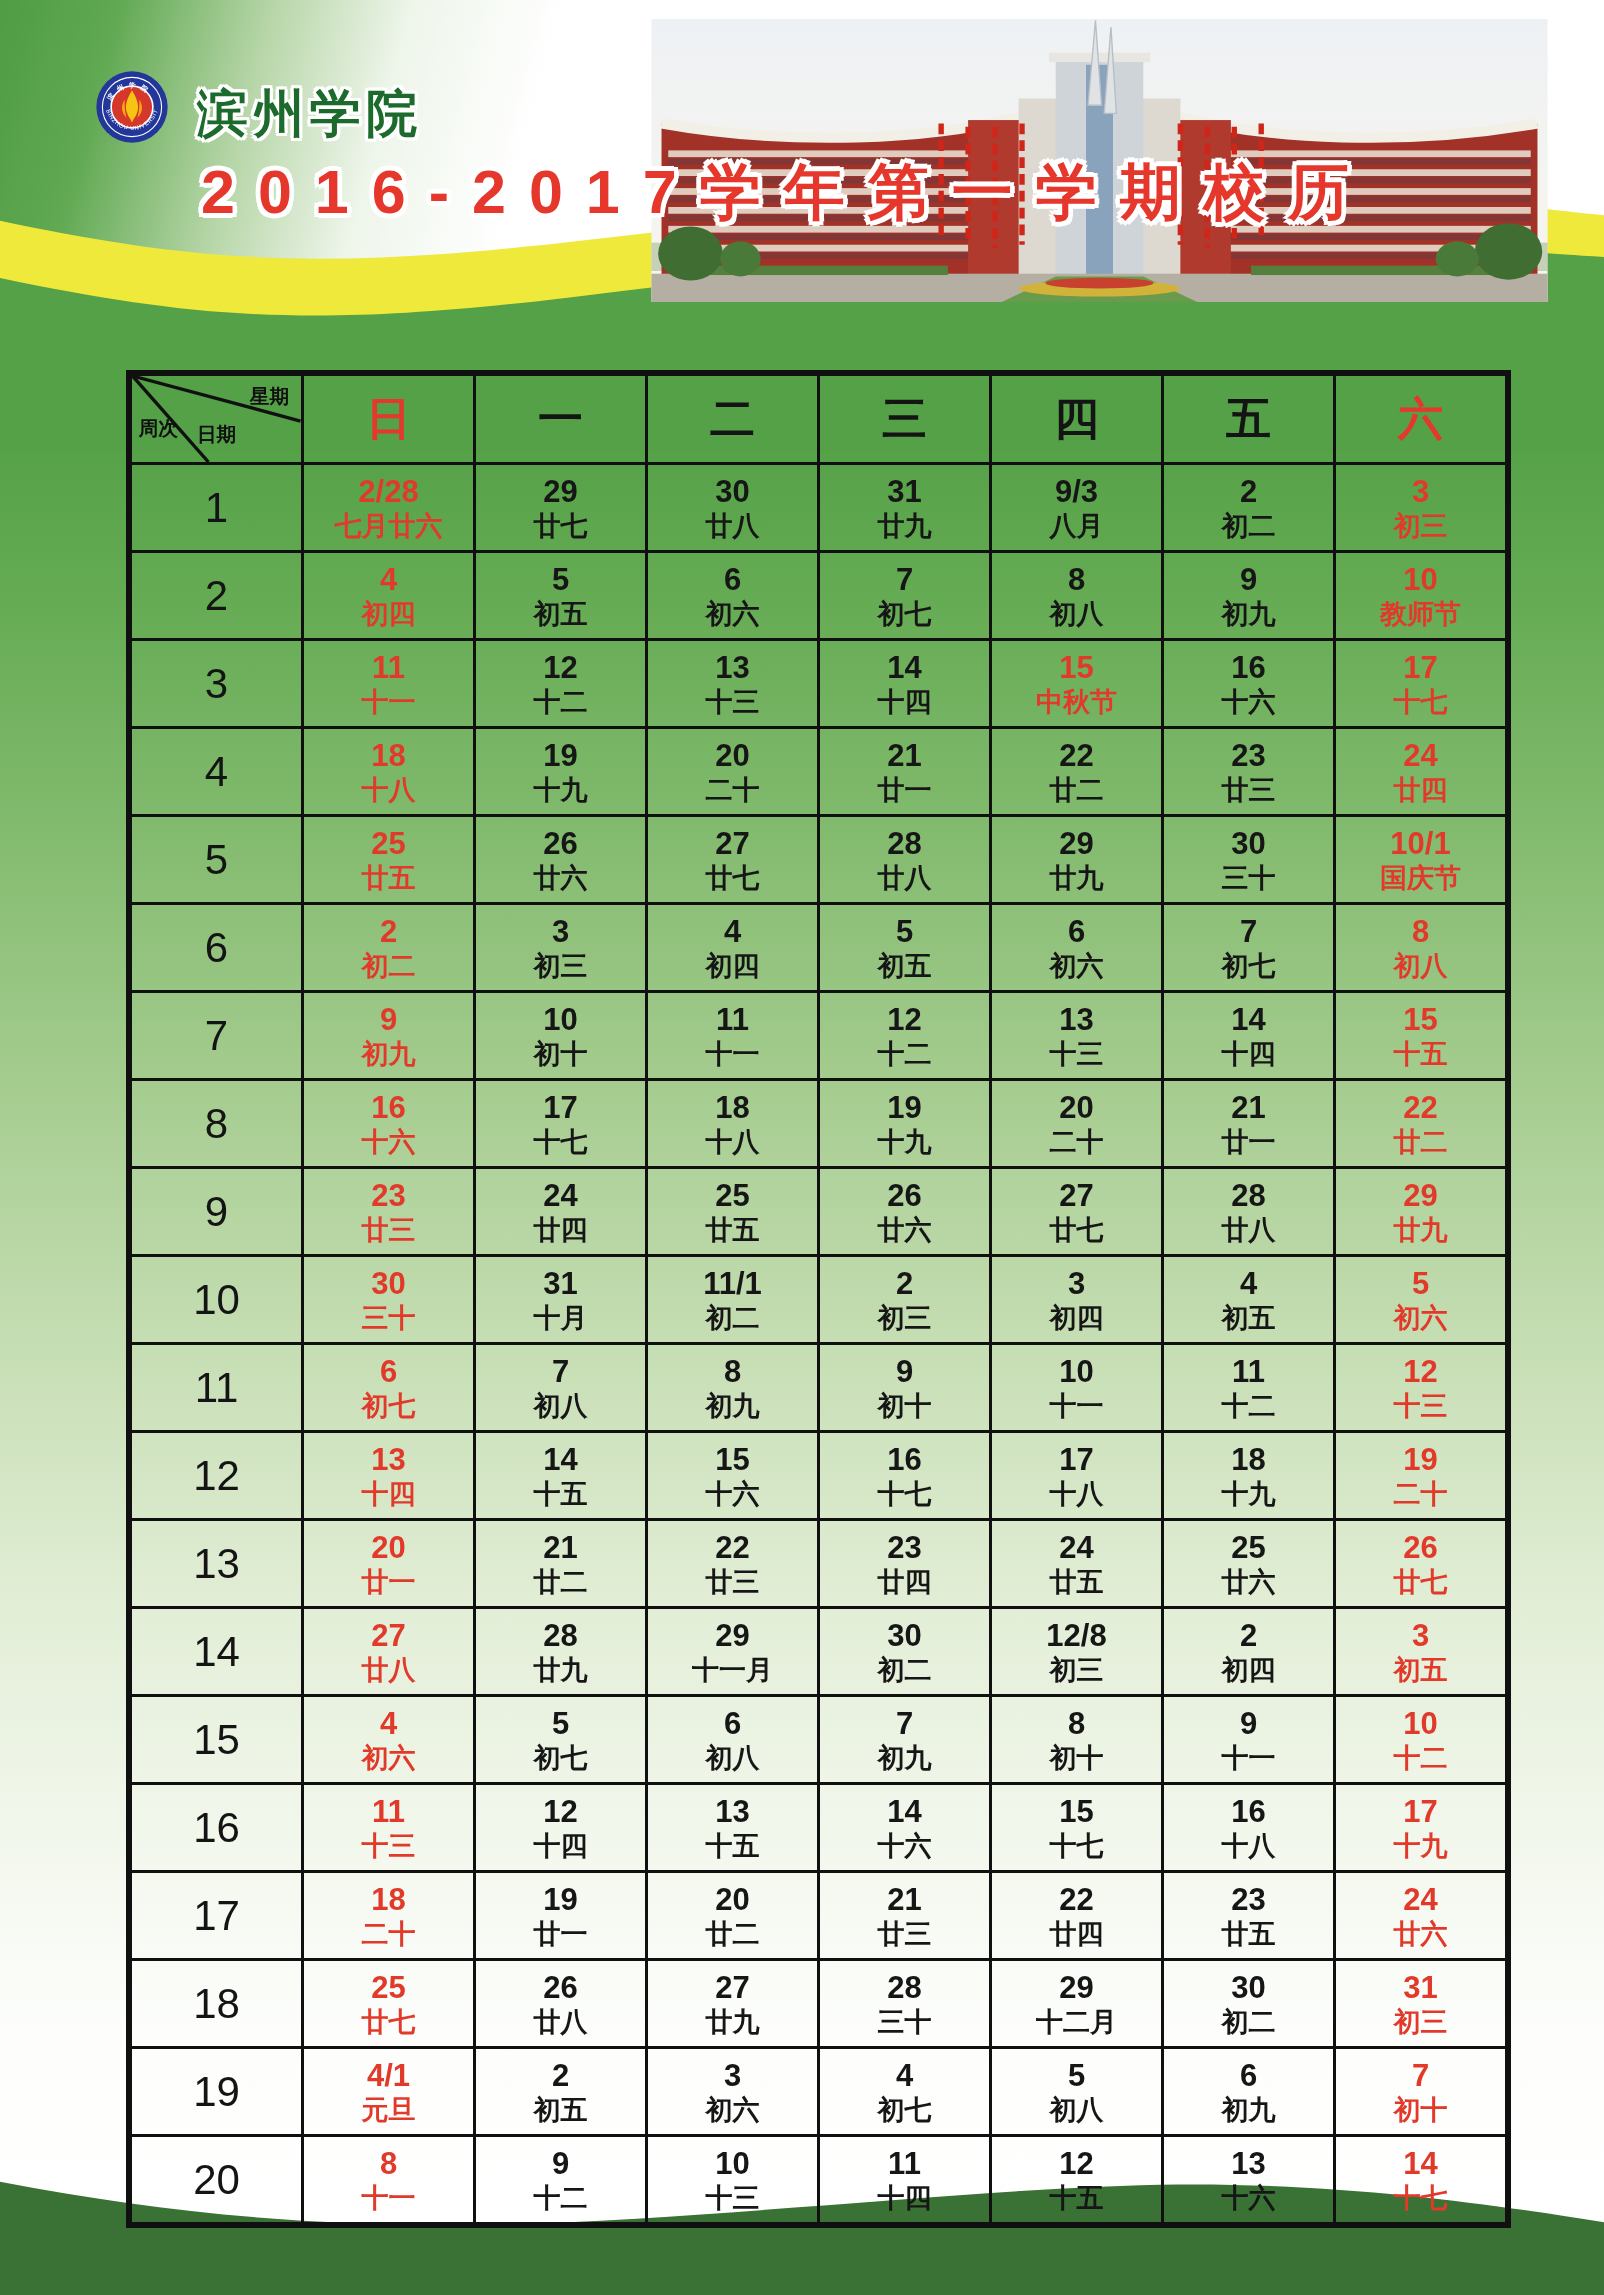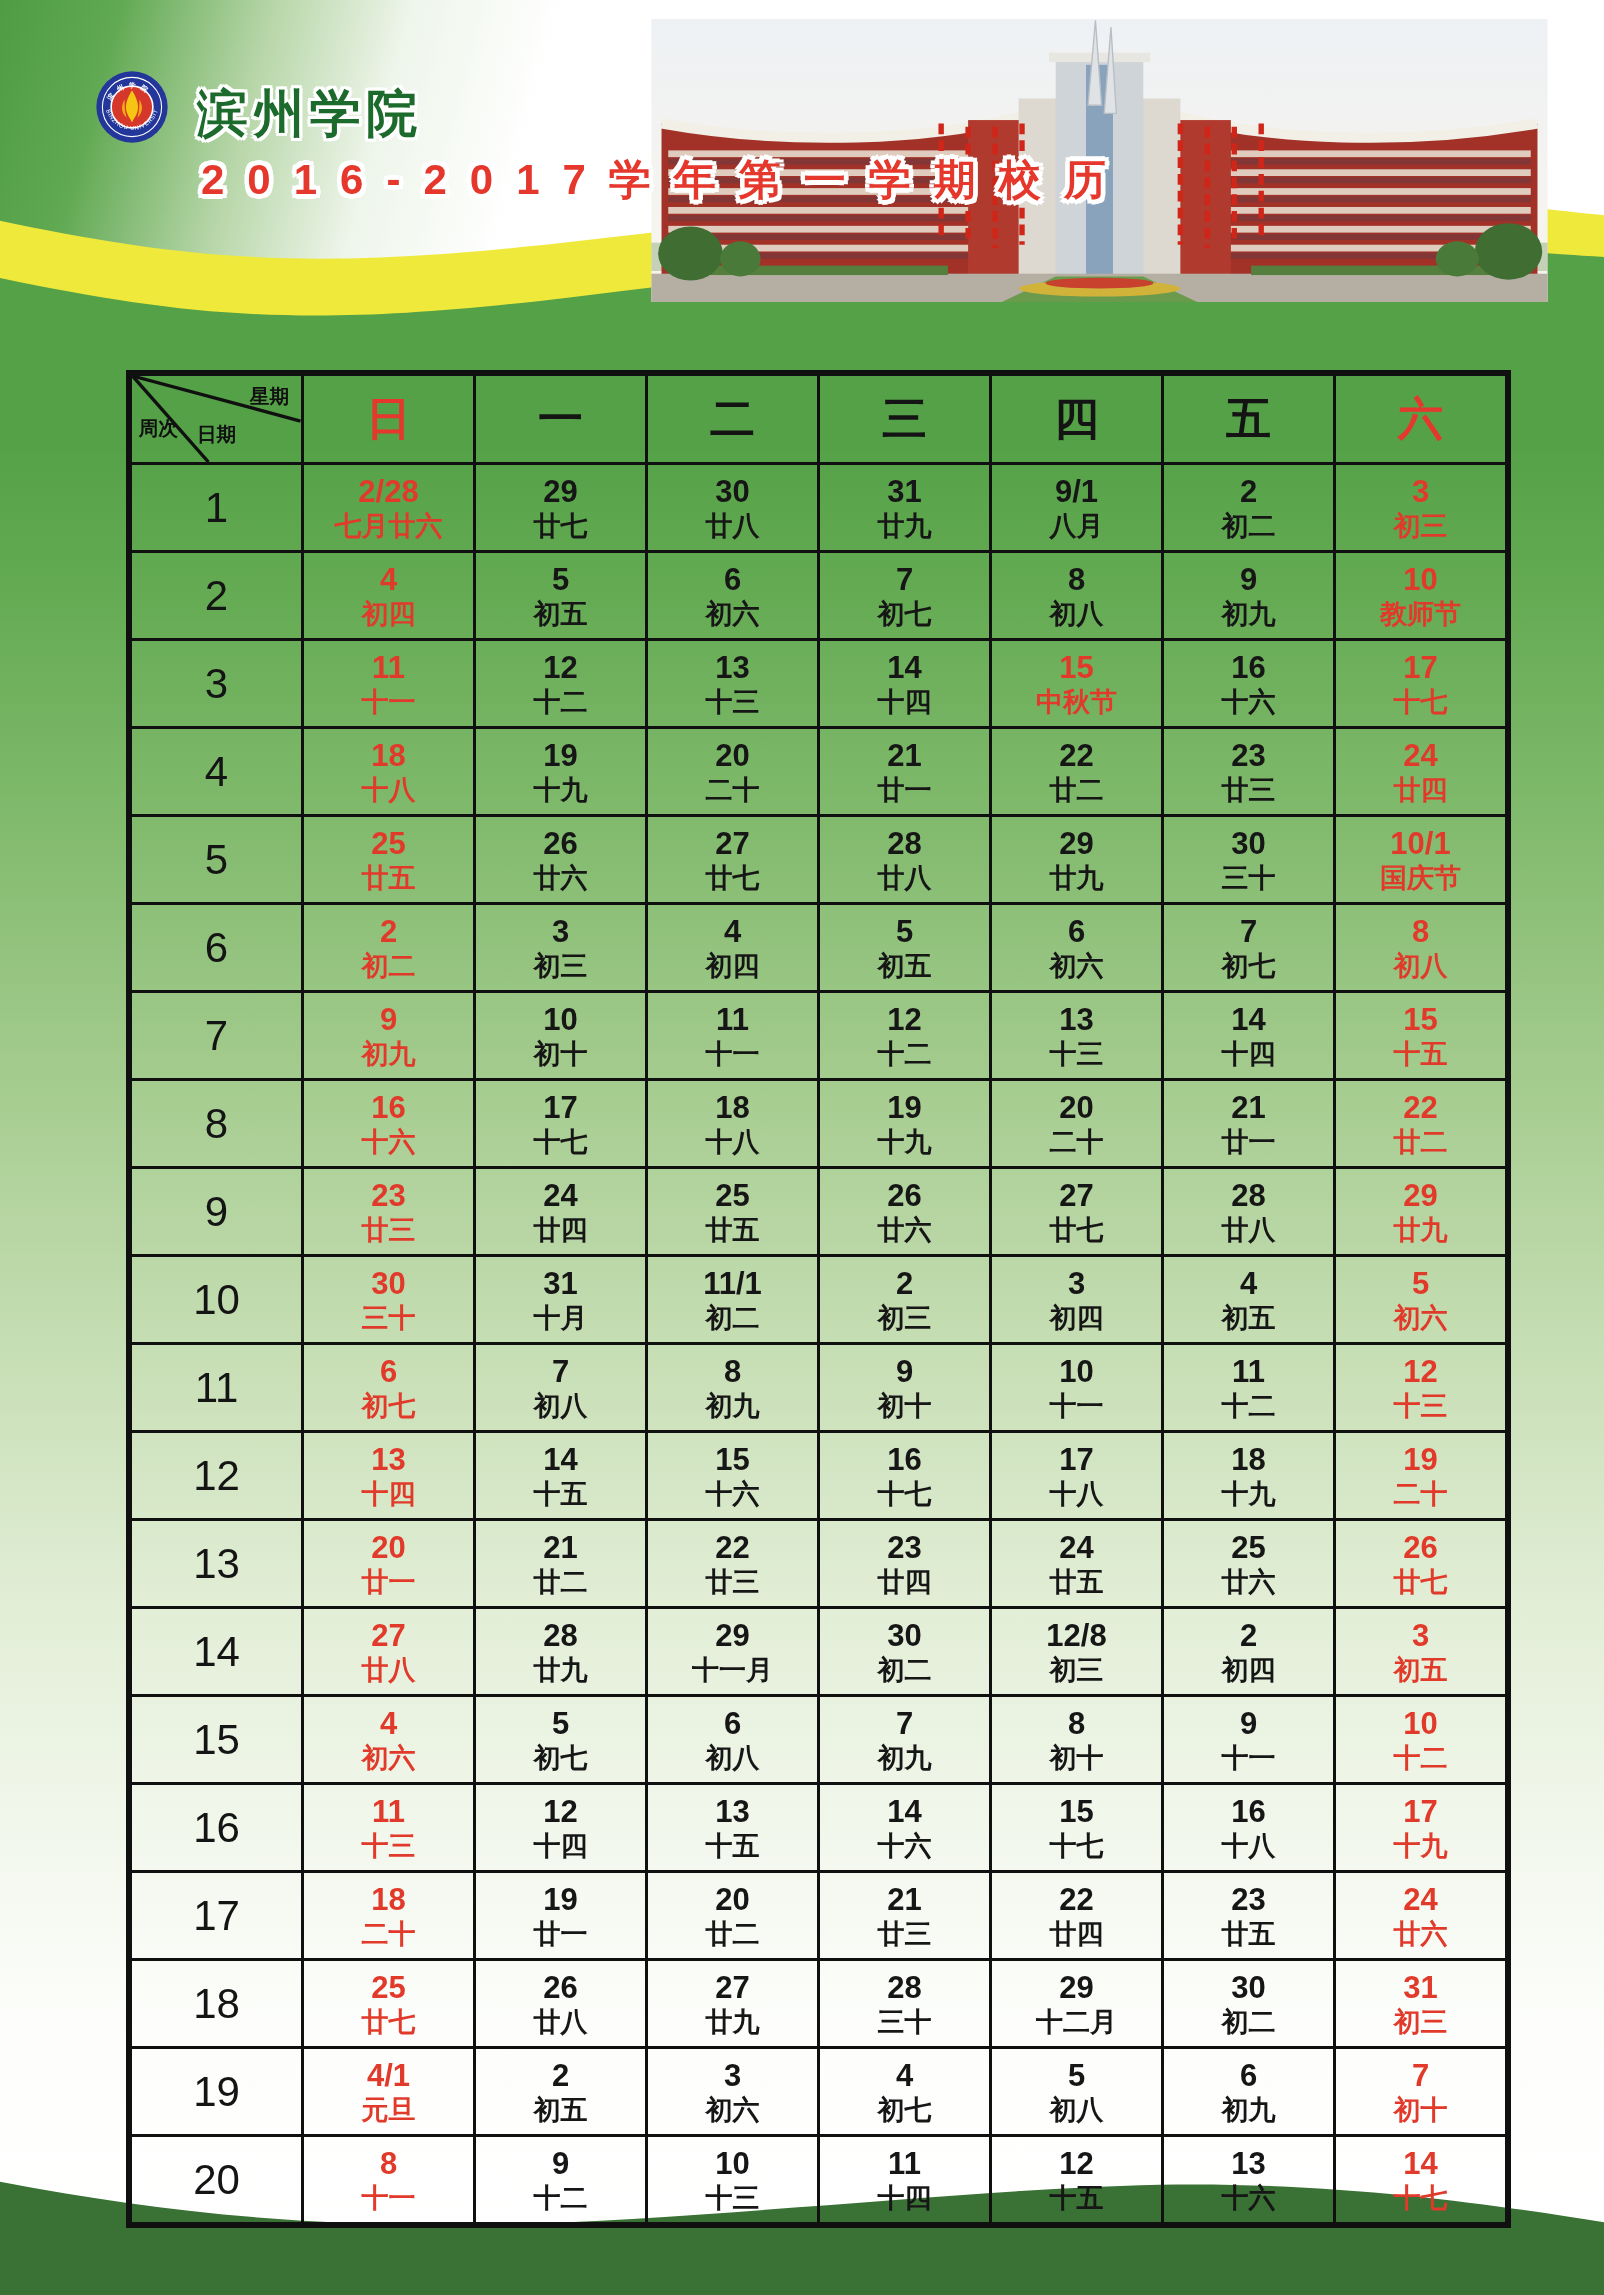--- a/index.html
+++ b/index.html
@@ -13,21 +13,21 @@
     background:linear-gradient(180deg,#54a147 0%,#63aa52 8%,#7fb96b 20%,#a5cc8f 35%,#c8dfb6 50%,#e2eed6 63%,#f2f7ec 75%,#fdfefc 86%,#ffffff 100%);}
   .waves{position:absolute;left:0;top:162px;width:1605px;height:290px;}
   .footer-wave{position:absolute;left:0;top:2146px;width:1605px;height:150px;}
 
   
   .campus{position:absolute;left:651px;top:19px;width:897px;height:283px;}
   .logo{position:absolute;left:95px;top:70px;width:74px;height:74px;}
   .school-name{position:absolute;left:197px;top:80px;font-size:51px;font-weight:bold;
     letter-spacing:5.4px;color:#1d6b2c;white-space:nowrap;
     text-shadow:-2.7px -2.7px 0 #fff,2.7px -2.7px 0 #fff,-2.7px 2.7px 0 #fff,2.7px 2.7px 0 #fff,0 -3.4px 0 #fff,0 3.4px 0 #fff,-3.4px 0 0 #fff,3.4px 0 0 #fff;}
-  .main-title{position:absolute;left:201px;top:152px;font-size:42px;font-weight:bold;
+  .main-title{position:absolute;left:201px;top:152px;font-size:61px;font-weight:bold;
     letter-spacing:23px;color:#e5372b;white-space:nowrap;z-index:6;
     text-shadow:-4px -4px 0 #fff,4px -4px 0 #fff,-4px 4px 0 #fff,4px 4px 0 #fff,0 -4.7px 0 #fff,0 4.7px 0 #fff,-4.7px 0 0 #fff,4.7px 0 0 #fff;}
 
   
   table.cal{position:absolute;left:126px;top:370px;border-collapse:collapse;table-layout:fixed;z-index:5;padding-left:45px;}
   table.cal td,table.cal th{border:3.4px solid #101010;padding:0;text-align:center;vertical-align:middle;}
   table.cal{border:6px solid #101010;}
   td.corner{width:169px;height:86px;position:relative;padding:0;}
   th.dow{width:169px;height:86px;font-size:45px;font-weight:bold;color:#141414;}
   th.dow.red{color:#e5372b;}
@@ -192,21 +192,21 @@
           </td>
           <td class="day-cell">
             <div class="date">30</div>
             <div class="lunar">廿八</div>
           </td>
           <td class="day-cell">
             <div class="date">31</div>
             <div class="lunar">廿九</div>
           </td>
           <td class="day-cell">
-            <div class="date">9/1</div>
+            <div class="date">9/3</div>
             <div class="lunar">八月</div>
           </td>
           <td class="day-cell">
             <div class="date">2</div>
             <div class="lunar">初二</div>
           </td>
           <td class="day-cell red">
             <div class="date">3</div>
             <div class="lunar">初三</div>
           </td>

